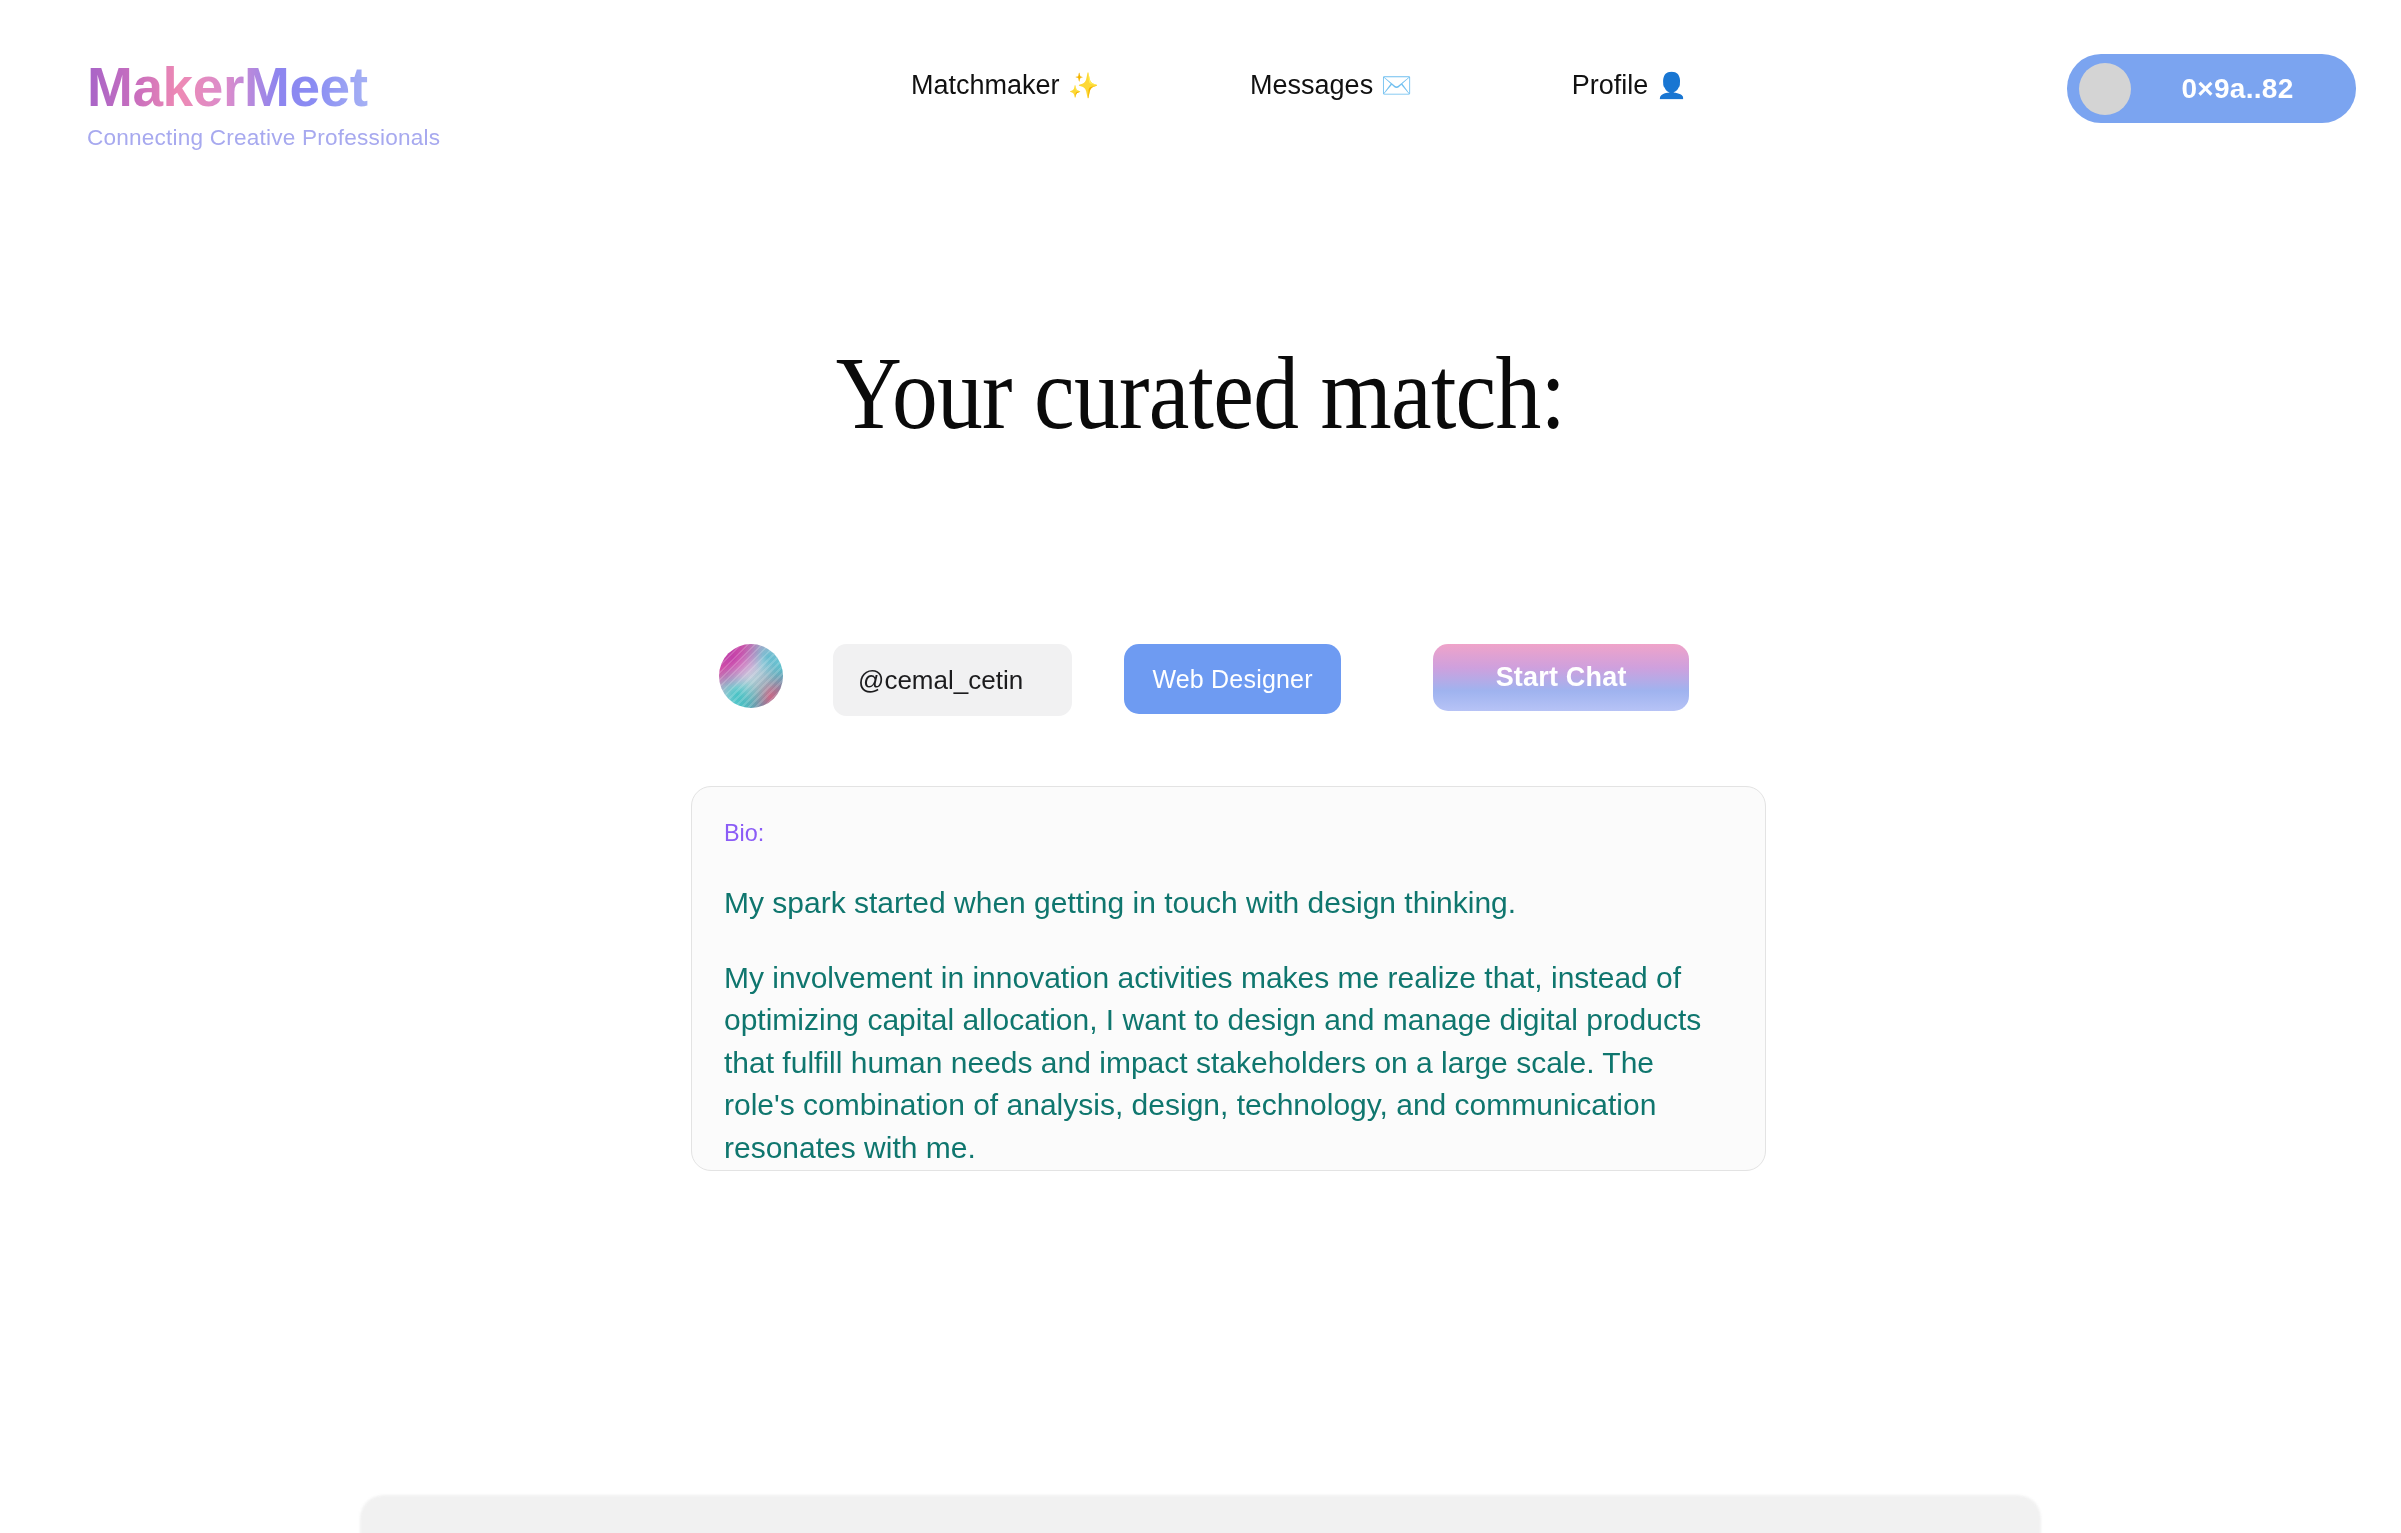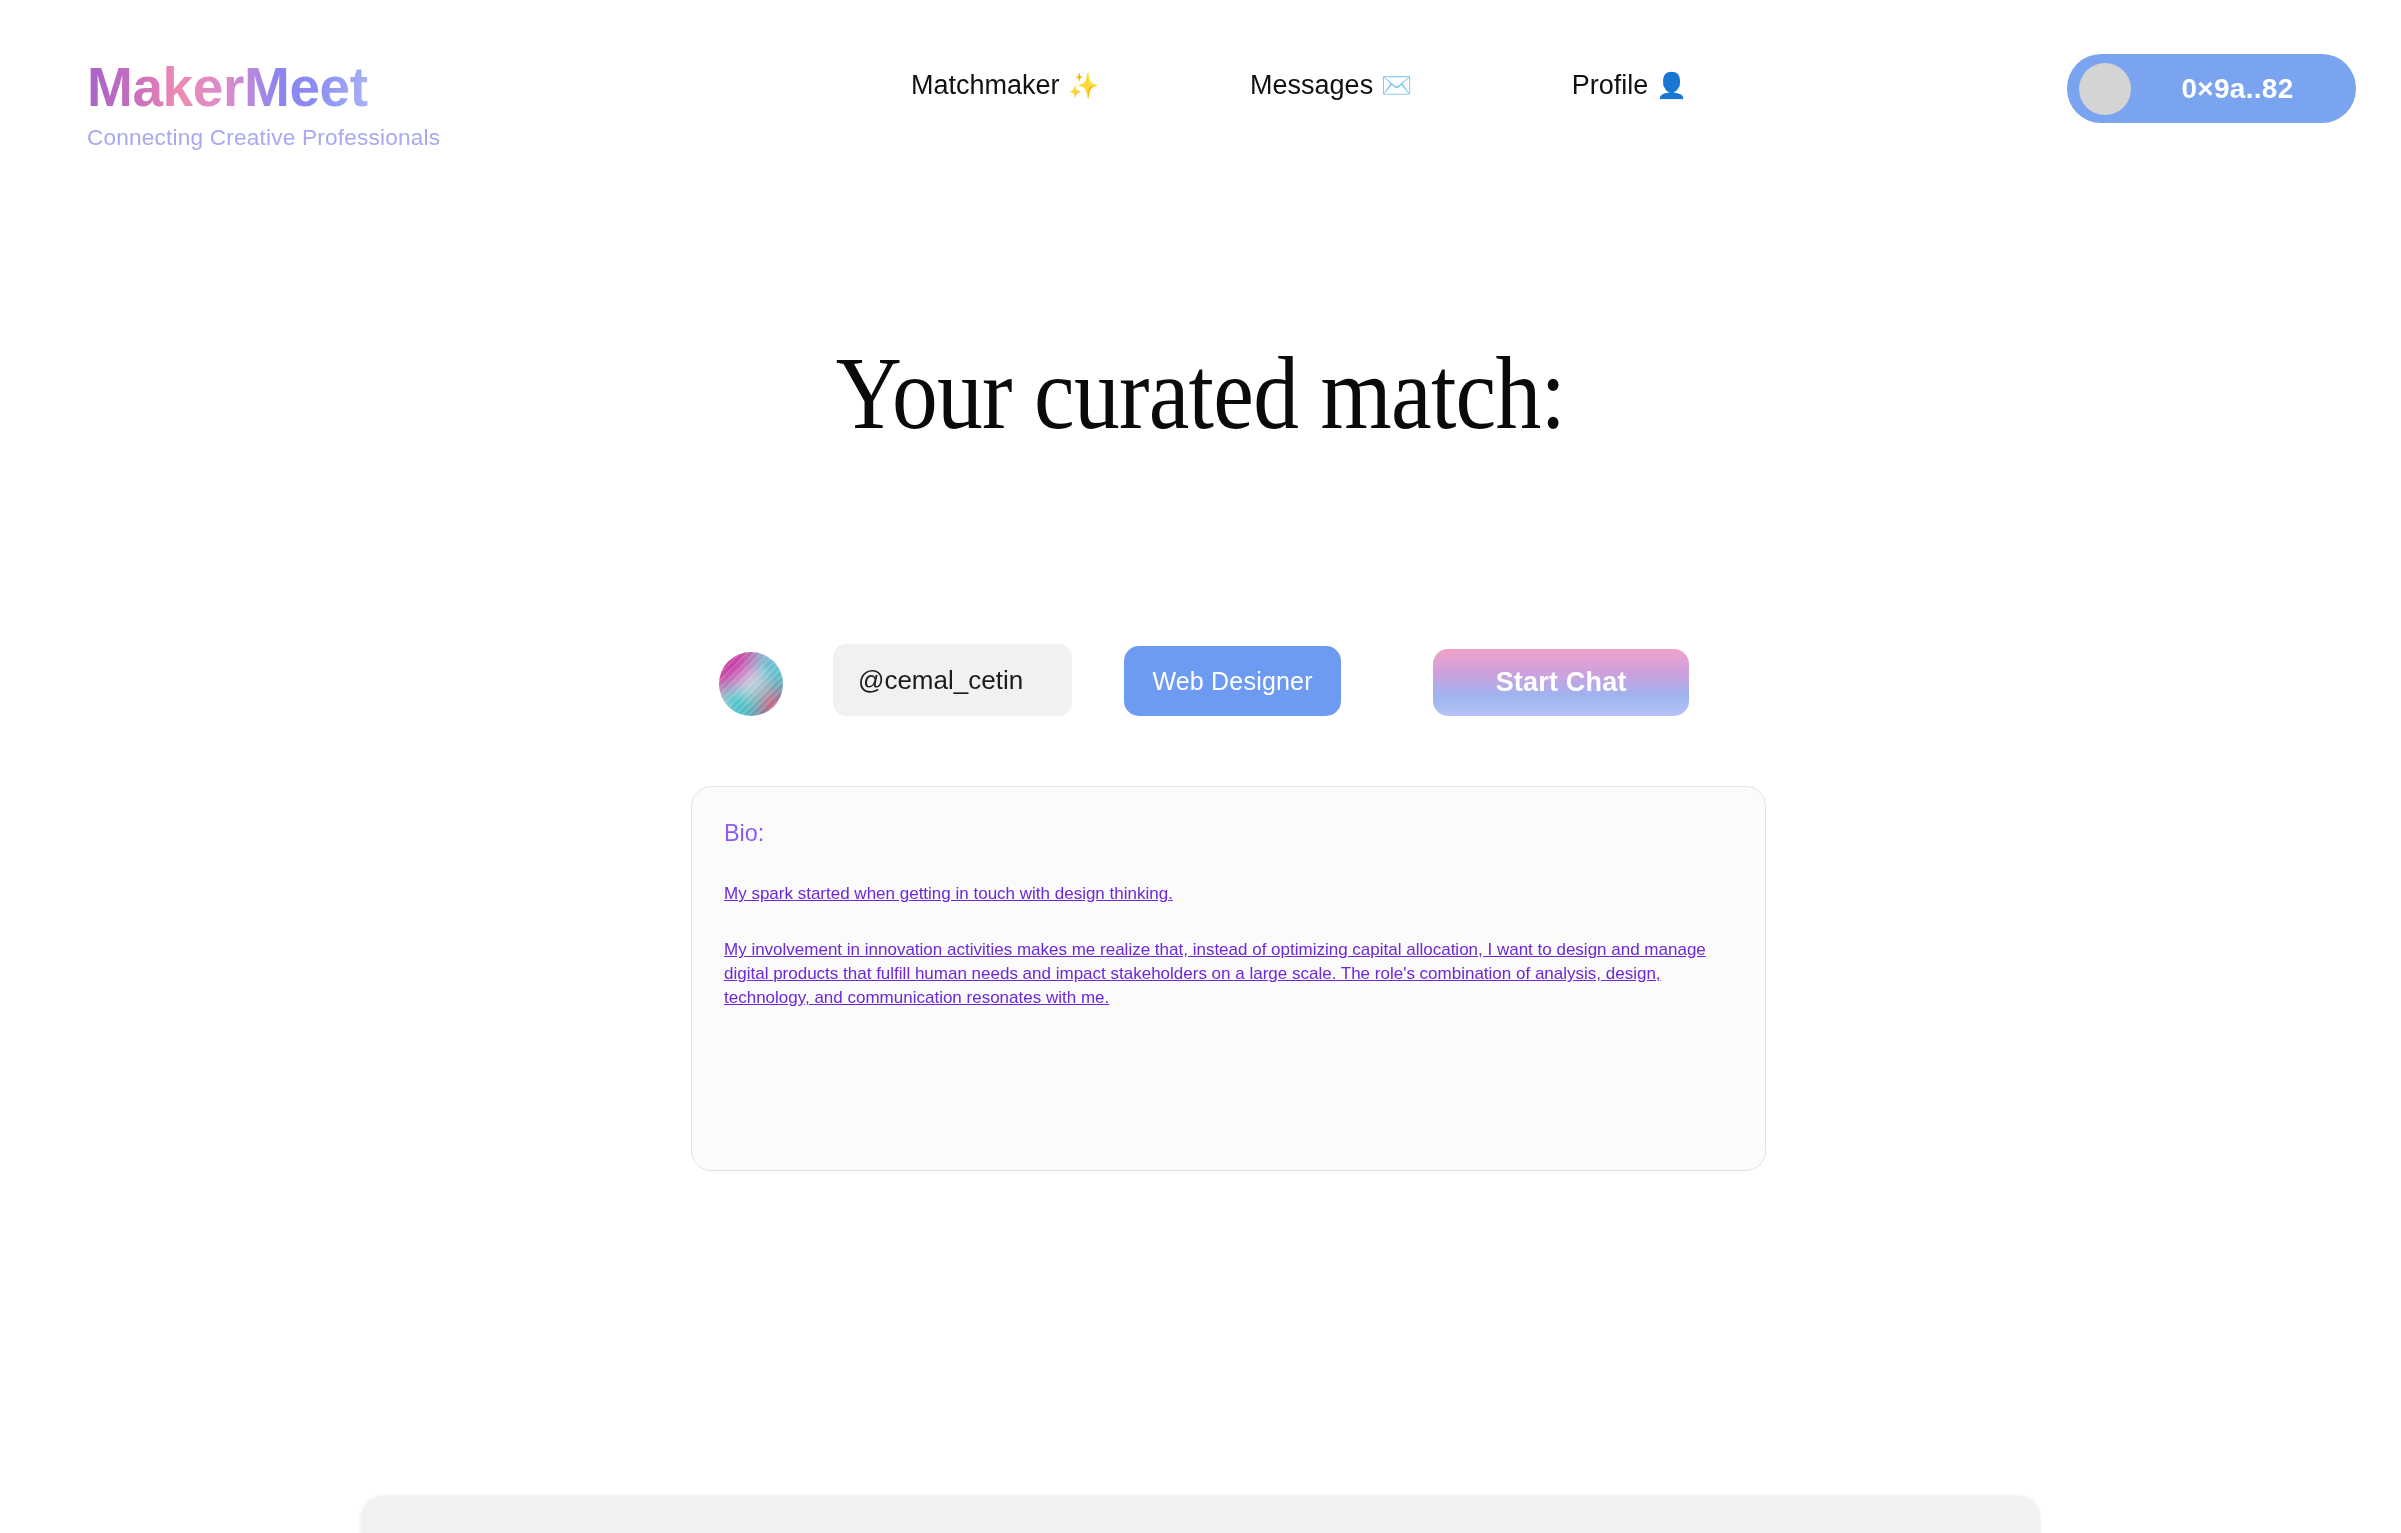--- a/index.html
+++ b/index.html
@@ -138,21 +138,21 @@
     letter-spacing: -0.8px;
     transform: scaleX(0.88);
   }
 
   
   .match-row {
     position: absolute;
     top: 644px;
     left: 719px;
     display: flex;
-    align-items: flex-end;
+    align-items: flex-start;
   }
 
   .match-avatar {
     width: 64px;
     height: 64px;
     border-radius: 50%;
     flex: 0 0 auto;
     position: relative;
     overflow: hidden;
     background:
@@ -234,26 +234,25 @@
     padding: 33px 32px;
   }
 
   .bio-label {
     font-size: 23.4px;
     color: #8b5cf6;
     margin-bottom: 35px;
   }
 
   .bio-paragraph {
-    font-size: 17px;
+    font-size: 30px;
     line-height: 1.42;
-    color: #6d28d9;
+    color: #0f766e;
     margin-bottom: 32px;
     max-width: 1017px;
-    text-decoration: underline;
   }
 
   .bio-paragraph:last-child { margin-bottom: 0; }
 
   
   .regenerate-btn {
     position: absolute;
     top: 1328px;
     left: 1027px;
     width: 375px;

